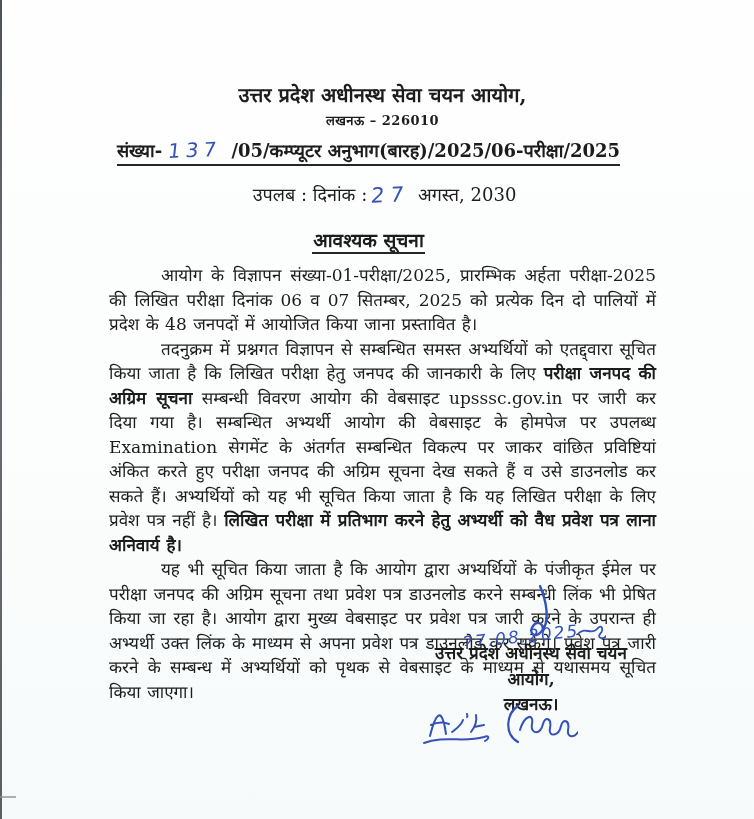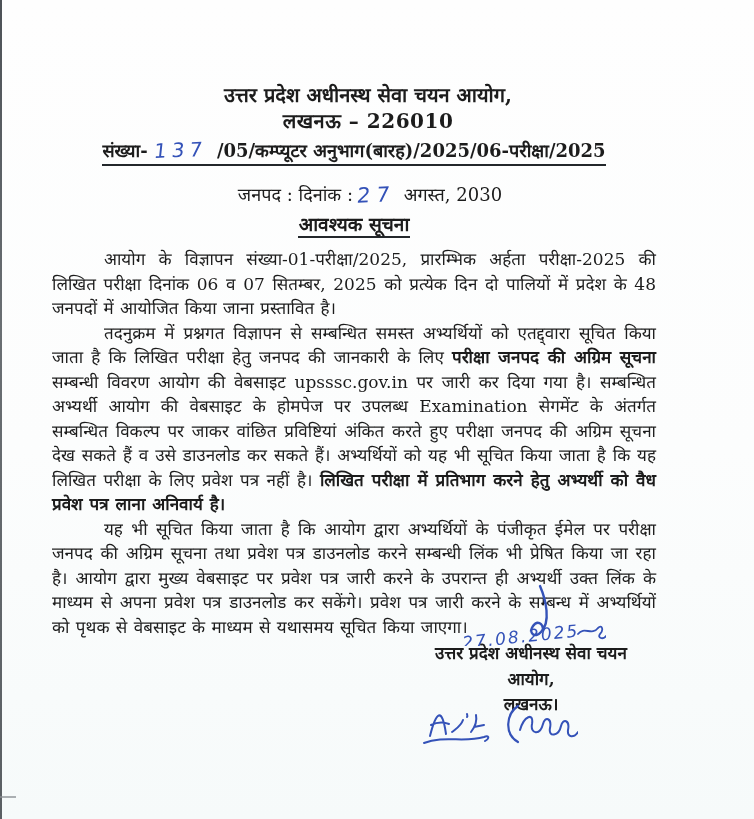--- a/index.html
+++ b/index.html
@@ -10,50 +10,50 @@
     background: linear-gradient(180deg, #fefefe 0%, #fcfdfd 55%, #f6fafa 100%);
     position:relative;
   }
   .scan-edge-left {
     position:absolute; left:0; top:0; width:2px; height:819px;
     background:linear-gradient(180deg,#4d5257 0%, #6a6f73 40%, #5a5f63 100%);
   }
   .scan-tick-bottom {
     position:absolute; left:0; top:796px; width:16px; height:2px; background:#8a8f93; opacity:.7;
   }
-  .page { position:relative; width:708px; height:819px; padding:82px 52px 0 52px; }
+  .page { position:relative; width:708px; height:819px; padding:82px 52px 0 81px; }
 
   
   .hdr { text-align:center; transform:translateX(14px); }
   .hdr .l1 { font-size:20px; font-weight:700; line-height:26px; }
   .hdr .l2 { font-size:19px; font-weight:700; line-height:27px; }
-  .hdr .l3 { font-size:20px; font-weight:700; line-height:26px; letter-spacing:.5px; }
+  .hdr .l3 { font-size:13px; font-weight:700; line-height:26px; letter-spacing:.5px; }
   .refwrap { text-align:center; margin-top:5px; }
   .ref {
     display:inline-block; font-size:18px; font-weight:700;
     border-bottom:2px solid #23272b; padding-bottom:2px; line-height:22px;
   }
   .hand {
     font-family:"DejaVu Sans", sans-serif;
     color:#3452b8; display:inline-block;
     transform:skewX(-8deg) rotate(-2deg);
     font-weight:400;
   }
   .ref .hand { font-size:20px; letter-spacing:5px; margin:0 10px 0 6px; }
 
   .dateline { text-align:center; transform:translateX(16px); margin-top:16px; font-size:18px; line-height:24px; }
   .dateline .hand { font-size:21px; letter-spacing:6px; margin:0 8px 0 4px; position:relative; top:1px; }
 
-  .notice-title { text-align:center; margin-top:4px; }
+  .notice-title { text-align:center; margin-top:20px; }
   .notice-title span {
     font-size:19px; font-weight:700; border-bottom:2px solid #23272b; padding:0 1px 1px;
   }
 
   
-  .bodytxt { margin-top:10px; }
+  .bodytxt { margin-top:10px;margin-left:28px; }
   .para {
     font-size:17px; line-height:24.5px; text-align:justify;
     text-indent:52px; word-spacing:1px;
   }
   .para b { font-weight:700; }
 
   
   .signblock {
     position:absolute; right:62px; top:584px; width:230px; text-align:center;
   }
@@ -80,21 +80,21 @@
     <div class="l3">लखनऊ – 226010</div>
   </header>
 
   <div class="refwrap">
     <span class="ref">
       <span>संख्या-</span><span class="hand">137</span><span>/05/कम्प्यूटर अनुभाग(बारह)/2025/06-परीक्षा/2025</span>
     </span>
   </div>
 
   <div class="dateline">
-    <span>जनपद : दिनांक :</span><span class="hand">27</span><span>अगस्त, 2030</span>
+    <span>उपलब : दिनांक :</span><span class="hand">27</span><span>अगस्त, 2030</span>
   </div>
 
   <div class="notice-title">
     <span>आवश्यक सूचना</span>
   </div>
 
   <div class="bodytxt">
     <p class="para">आयोग के विज्ञापन संख्या-01-परीक्षा/2025, प्रारम्भिक अर्हता परीक्षा-2025 की लिखित परीक्षा दिनांक 06 व 07 सितम्बर, 2025 को प्रत्येक दिन दो पालियों में प्रदेश के 48 जनपदों में आयोजित किया जाना प्रस्तावित है।</p>
     <p class="para"><span>तदनुक्रम में प्रश्नगत विज्ञापन से सम्बन्धित समस्त अभ्यर्थियों को एतद्द्वारा सूचित किया जाता है कि लिखित परीक्षा हेतु जनपद की जानकारी के लिए </span><b>परीक्षा जनपद की अग्रिम सूचना</b><span> सम्बन्धी विवरण आयोग की वेबसाइट upsssc.gov.in पर जारी कर दिया गया है। सम्बन्धित अभ्यर्थी आयोग की वेबसाइट के होमपेज पर उपलब्ध Examination सेगमेंट के अंतर्गत सम्बन्धित विकल्प पर जाकर वांछित प्रविष्टियां अंकित करते हुए परीक्षा जनपद की अग्रिम सूचना देख सकते हैं व उसे डाउनलोड कर सकते हैं। अभ्यर्थियों को यह भी सूचित किया जाता है कि यह लिखित परीक्षा के लिए प्रवेश पत्र नहीं है। </span><b>लिखित परीक्षा में प्रतिभाग करने हेतु अभ्यर्थी को वैध प्रवेश पत्र लाना अनिवार्य है।</b></p>
     <p class="para">यह भी सूचित किया जाता है कि आयोग द्वारा अभ्यर्थियों के पंजीकृत ईमेल पर परीक्षा जनपद की अग्रिम सूचना तथा प्रवेश पत्र डाउनलोड करने सम्बन्धी लिंक भी प्रेषित किया जा रहा है। आयोग द्वारा मुख्य वेबसाइट पर प्रवेश पत्र जारी करने के उपरान्त ही अभ्यर्थी उक्त लिंक के माध्यम से अपना प्रवेश पत्र डाउनलोड कर सकेंगे। प्रवेश पत्र जारी करने के सम्बन्ध में अभ्यर्थियों को पृथक से वेबसाइट के माध्यम से यथासमय सूचित किया जाएगा।</p>

